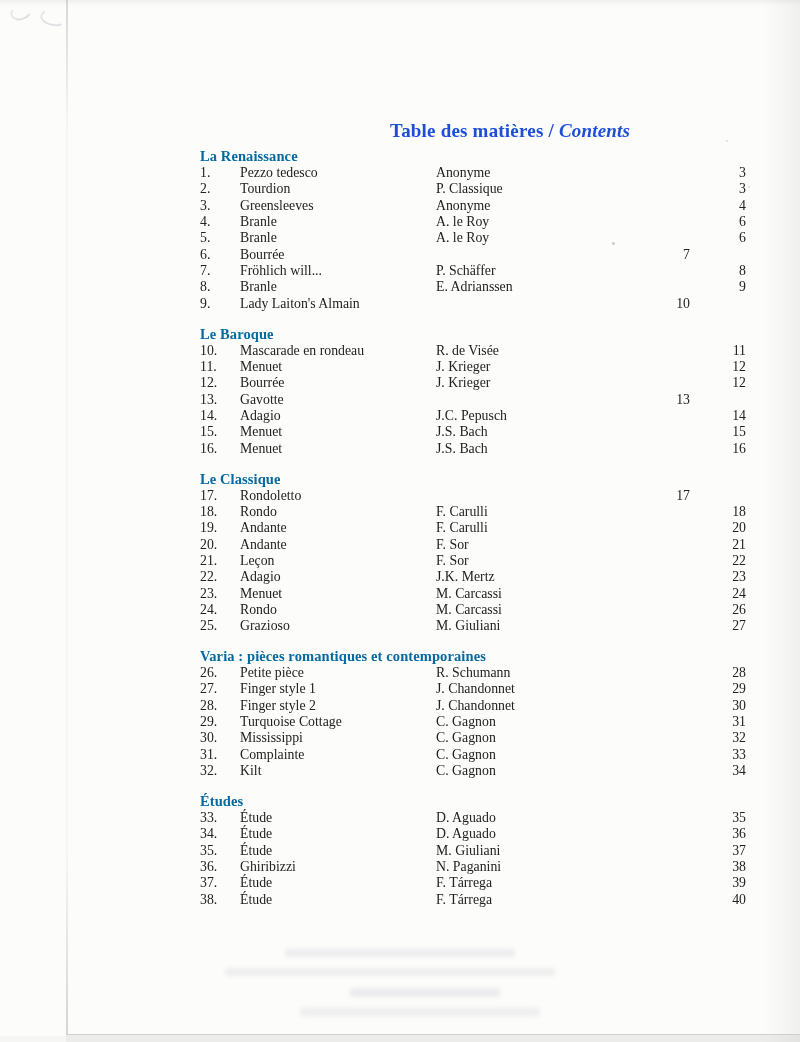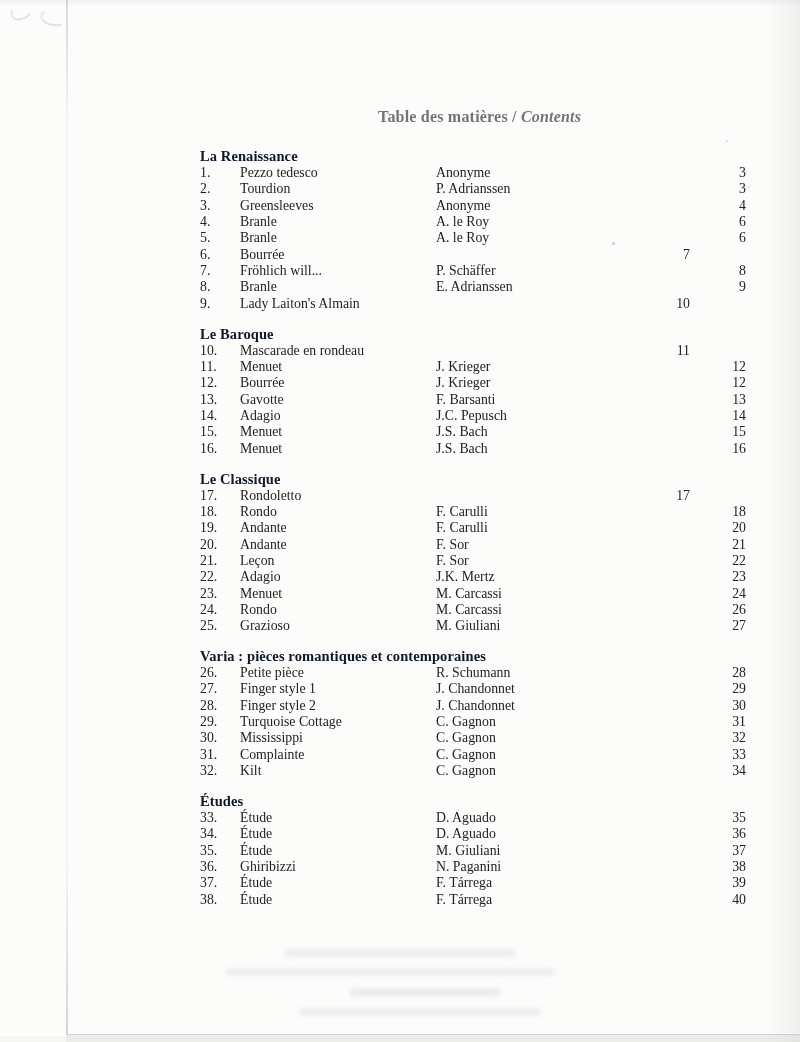--- a/index.html
+++ b/index.html
@@ -60,43 +60,43 @@
     top: 0;
     width: 800px;
     height: 6px;
     background: linear-gradient(to bottom, rgba(190,190,190,0.2), rgba(190,190,190,0));
   }
   
   .doc-title {
     position: absolute;
     left: 374px;
     top: 104px;
-    margin: 4px;
-    font-size: 16px;
+    margin: 16px;
+    font-size: 19px;
     font-weight: bold;
     letter-spacing: 0.2px;
     white-space: nowrap;
-    color: #737373;
+    color: #1d4ed8;
   }
   .doc-title em { font-style: italic; }
   
   .toc {
     position: absolute;
     left: 200px;
     top: 148px;
     width: 546px;
   }
   .toc-section { margin: 0 0 13.5px 0; }
   .toc-section:last-child { margin-bottom: 16px; }
   .section-heading {
     margin: 0;
     font-size: 14.5px;
     font-weight: bold;
     line-height: 17px;
-    color: #0f172a;
+    color: #0369a1;
     letter-spacing: 0.1px;
   }
   .toc-row {
     display: grid;
     grid-template-columns: 40px 196px 1fr 56px;
     font-size: 13.8px;
     line-height: 16.35px;
     color: #222222;
   }
   .toc-row .num  { text-align: left; }
@@ -147,21 +147,21 @@
   <div class="toc-row">
     <span class="num">1.</span>
     <span class="title">Pezzo tedesco</span>
     <span class="composer">Anonyme</span>
     <span class="page">3</span>
   </div>
 
   <div class="toc-row">
     <span class="num">2.</span>
     <span class="title">Tourdion</span>
-    <span class="composer">P. Adrianssen</span>
+    <span class="composer">P. Classique</span>
     <span class="page">3</span>
   </div>
 
   <div class="toc-row">
     <span class="num">3.</span>
     <span class="title">Greensleeves</span>
     <span class="composer">Anonyme</span>
     <span class="page">4</span>
   </div>
 
@@ -206,41 +206,41 @@
   </div>
 </div>
   </section>
 
   <section class="toc-section">
     <h2 class="section-heading">Le Baroque</h2>
     <div class="section-items">
   <div class="toc-row">
     <span class="num">10.</span>
     <span class="title">Mascarade en rondeau</span>
+    <span class="composer">R. de Visée</span>
     <span class="page">11</span>
   </div>
 
   <div class="toc-row">
     <span class="num">11.</span>
     <span class="title">Menuet</span>
     <span class="composer">J. Krieger</span>
     <span class="page">12</span>
   </div>
 
   <div class="toc-row">
     <span class="num">12.</span>
     <span class="title">Bourrée</span>
     <span class="composer">J. Krieger</span>
     <span class="page">12</span>
   </div>
 
   <div class="toc-row">
     <span class="num">13.</span>
     <span class="title">Gavotte</span>
-    <span class="composer">F. Barsanti</span>
     <span class="page">13</span>
   </div>
 
   <div class="toc-row">
     <span class="num">14.</span>
     <span class="title">Adagio</span>
     <span class="composer">J.C. Pepusch</span>
     <span class="page">14</span>
   </div>
 

